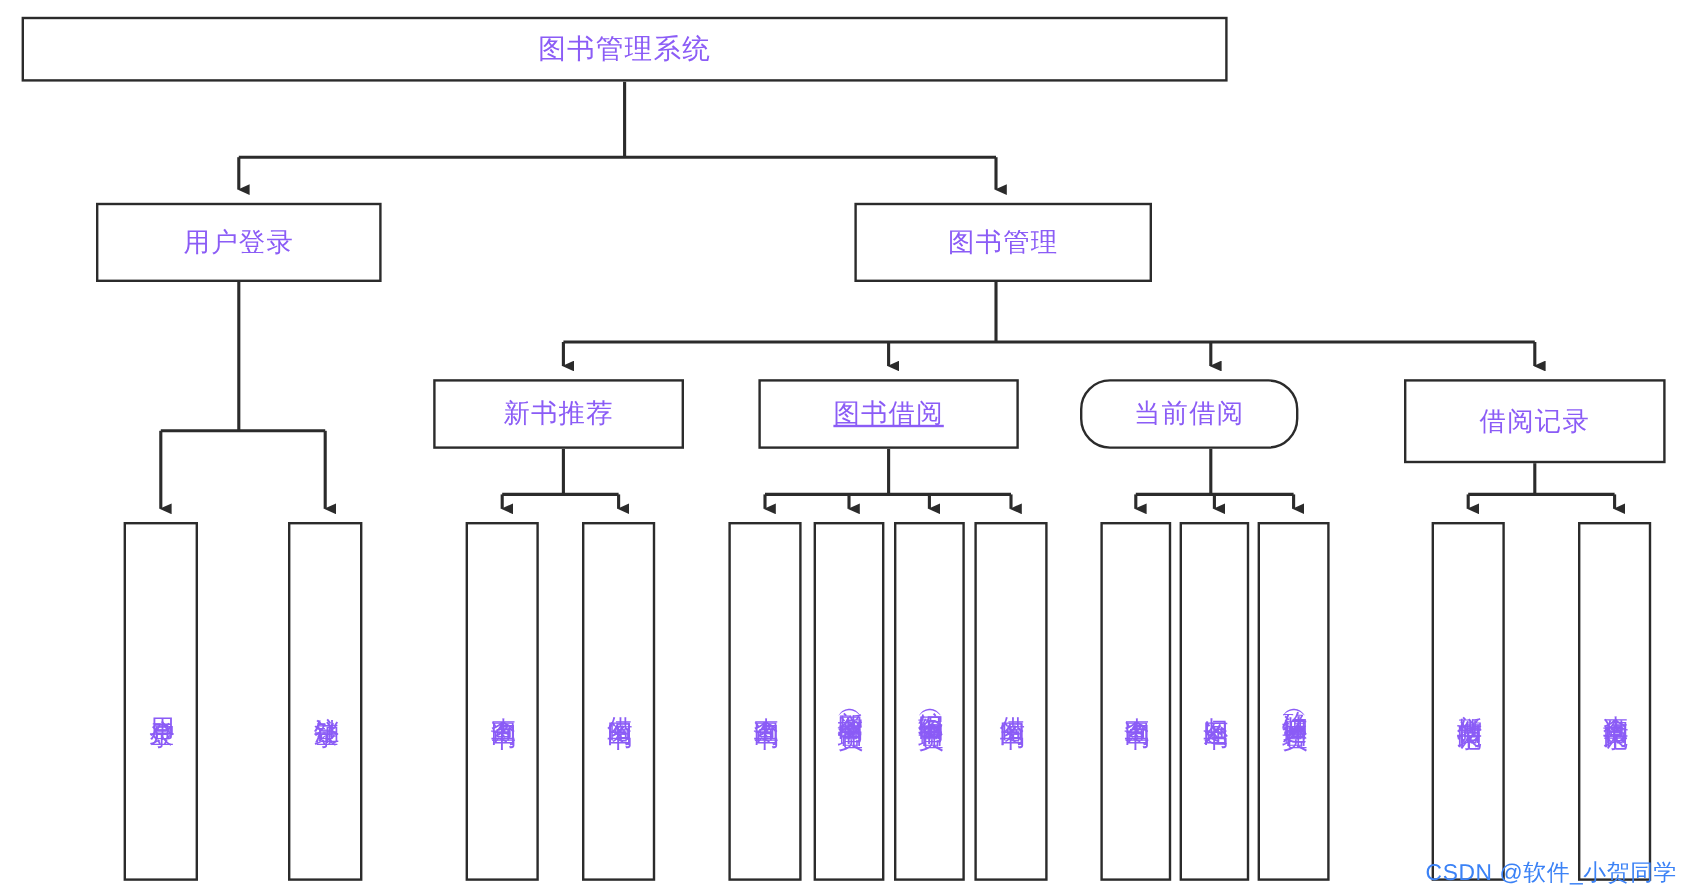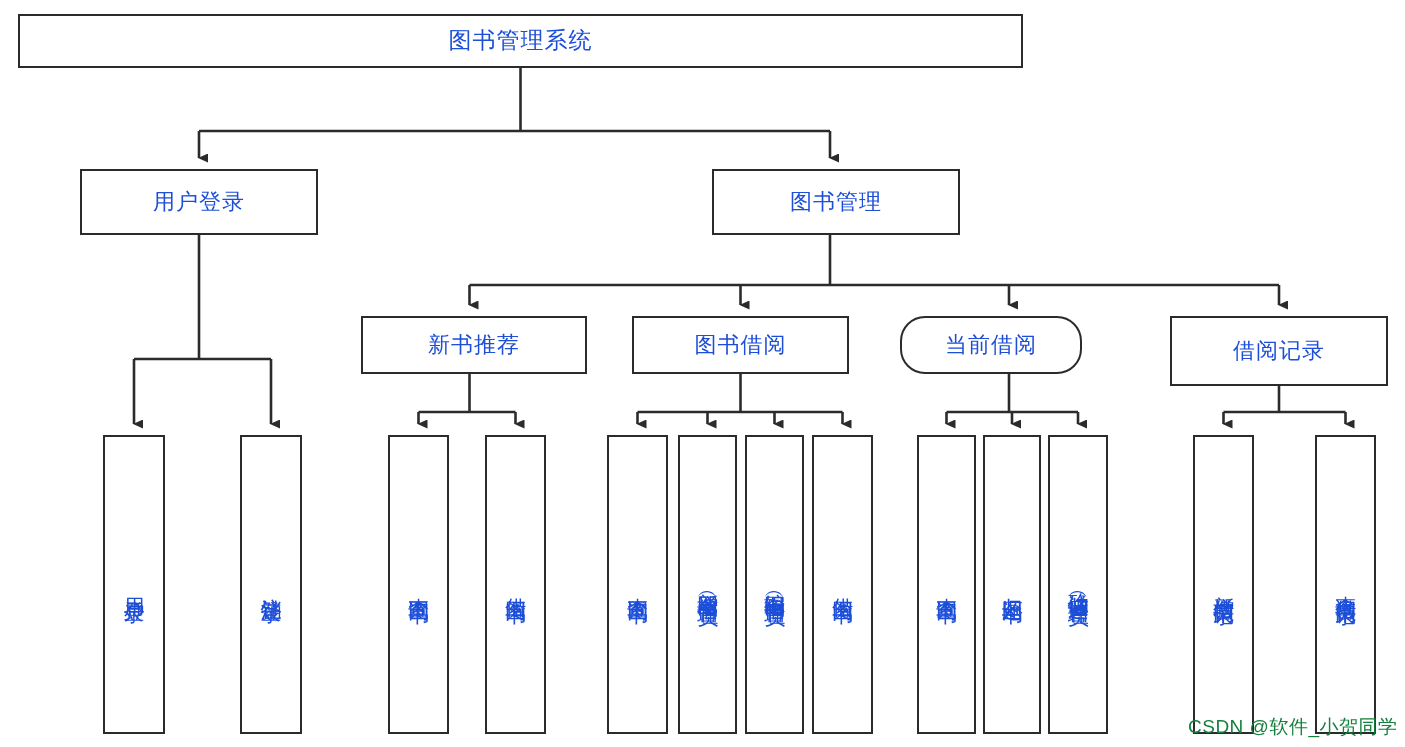--- a/index.html
+++ b/index.html
@@ -26,21 +26,21 @@
     pointer-events: none;
   }
   .node {
     position: absolute;
     box-sizing: border-box;
     background: #ffffff;
     border: 2px solid #2b2b2b;
     display: flex;
     align-items: center;
     justify-content: center;
-    color: #1d4ed8;
+    color: #8b5cf6;
     text-align: center;
     z-index: 2;
   }
   .node.horiz {
     font-size: 22px;
     line-height: 1.2;
     letter-spacing: 1px;
   }
   .node.root {
     font-size: 23px;
@@ -57,21 +57,21 @@
   }
   .node.vert .label {
     writing-mode: vertical-rl;
     text-orientation: upright;
     display: block;
     max-height: 100%;
   }
   .watermark {
     position: absolute;
     font-size: 19px;
-    color: #15803d;
+    color: #3b82f6;
     letter-spacing: 0.5px;
     white-space: nowrap;
     z-index: 3;
   }
 </style>
 </head>
 <body>
 
 <div id="canvas">
 
@@ -121,24 +121,24 @@
   <div id="node-layer">
       <div class="node horiz root" style="left: 18px; top: 14px; width: 1005px; height: 54px;">
         <span class="label">图书管理系统</span>
       </div>
       <div class="node horiz" style="left: 80px; top: 169px; width: 238px; height: 66px;">
         <span class="label">用户登录</span>
       </div>
       <div class="node horiz" style="left: 712px; top: 169px; width: 248px; height: 66px;">
         <span class="label">图书管理</span>
       </div>
-      <div class="node horiz" style="left: 361px; top: 316px; width: 226px; height: 58px;">
+      <div class="node horiz" style="left: 361px; top: 316px; width: 209px; height: 58px;">
         <span class="label">新书推荐</span>
       </div>
-      <div class="node horiz" style="left: 632px; top: 316px; width: 217px; height: 58px;">
+      <div class="node horiz" style="left: 632px; top: 316px; width: 217px; height: 58px; text-decoration: underline;">
         <span class="label">图书借阅</span>
       </div>
       <div class="node horiz" style="left: 900px; top: 316px; width: 182px; height: 58px; border-radius: 25px;">
         <span class="label">当前借阅</span>
       </div>
       <div class="node horiz" style="left: 1170px; top: 316px; width: 218px; height: 70px;">
         <span class="label">借阅记录</span>
       </div>
       <div class="node vert" style="left: 103px; top: 435px; width: 62px; height: 299px;">
         <span class="label">用户登录</span>

